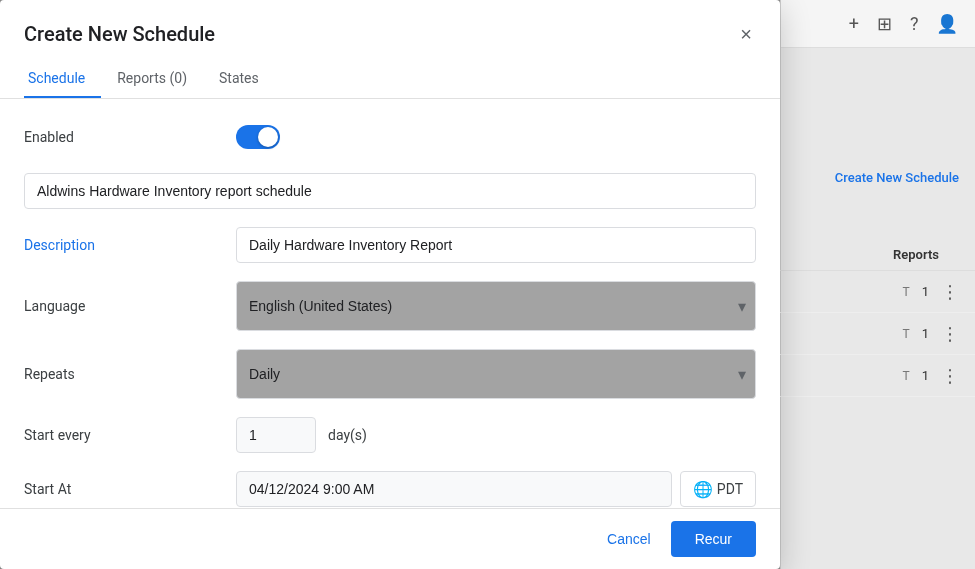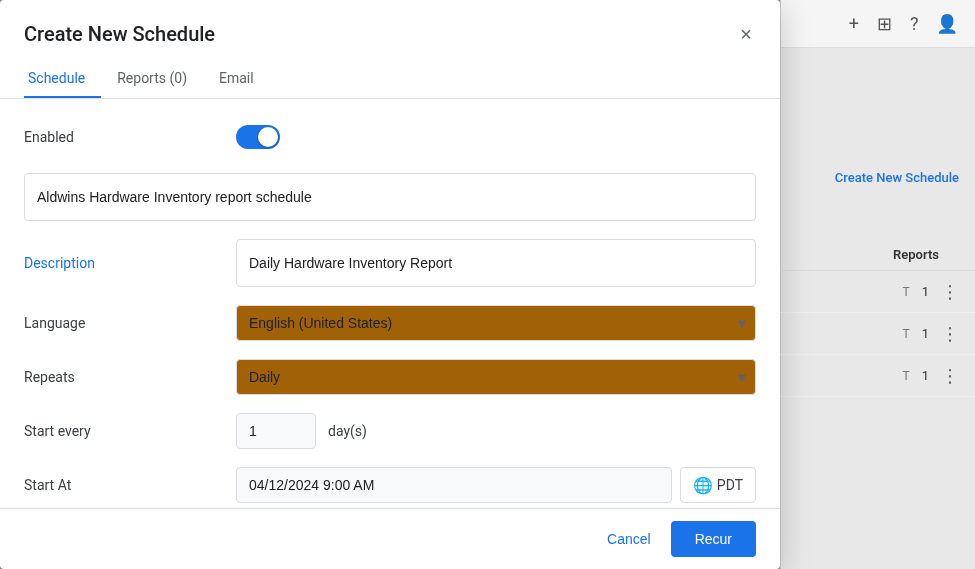--- a/index.html
+++ b/index.html
@@ -221,46 +221,46 @@
       width: 20px;
       height: 20px;
       border-radius: 50%;
       background: #fff;
       box-shadow: 0 1px 3px rgba(0,0,0,0.3);
     }
 
     
     .text-input {
       width: 100%;
-      height: 48px;
+      height: 36px;
       border: 1px solid #dadce0;
       border-radius: 4px;
       padding: 0 12px;
       font-size: 14px;
       color: #202124;
       outline: none;
       background: #fff;
     }
 
     
     .select-wrapper {
       position: relative;
       width: 100%;
     }
 
     .select-input {
       width: 100%;
-      height: 36px;
+      height: 50px;
       border: 1px solid #dadce0;
       border-radius: 4px;
       padding: 0 36px 0 12px;
       font-size: 14px;
       color: #202124;
       appearance: none;
-      background: #a16207;
+      background: #a3a3a3;
       cursor: pointer;
       outline: none;
     }
 
     .select-arrow {
       position: absolute;
       right: 10px;
       top: 50%;
       transform: translateY(-50%);
       pointer-events: none;
@@ -404,21 +404,21 @@
   <div class="modal">
 
     <div class="modal-header">
       <h2 class="modal-title">Create New Schedule</h2>
       <button class="close-btn">×</button>
     </div>
 
     <div class="tabs">
       <div class="tab active">Schedule</div>
       <div class="tab">Reports (0)</div>
-      <div class="tab">Email</div>
+      <div class="tab">States</div>
     </div>
 
     <div class="form-body">
 
       <div class="form-row">
         <div class="form-label">Enabled</div>
         <div class="form-control toggle-wrapper">
           <div class="toggle">
             <div class="toggle-track">
               <div class="toggle-thumb"></div>

